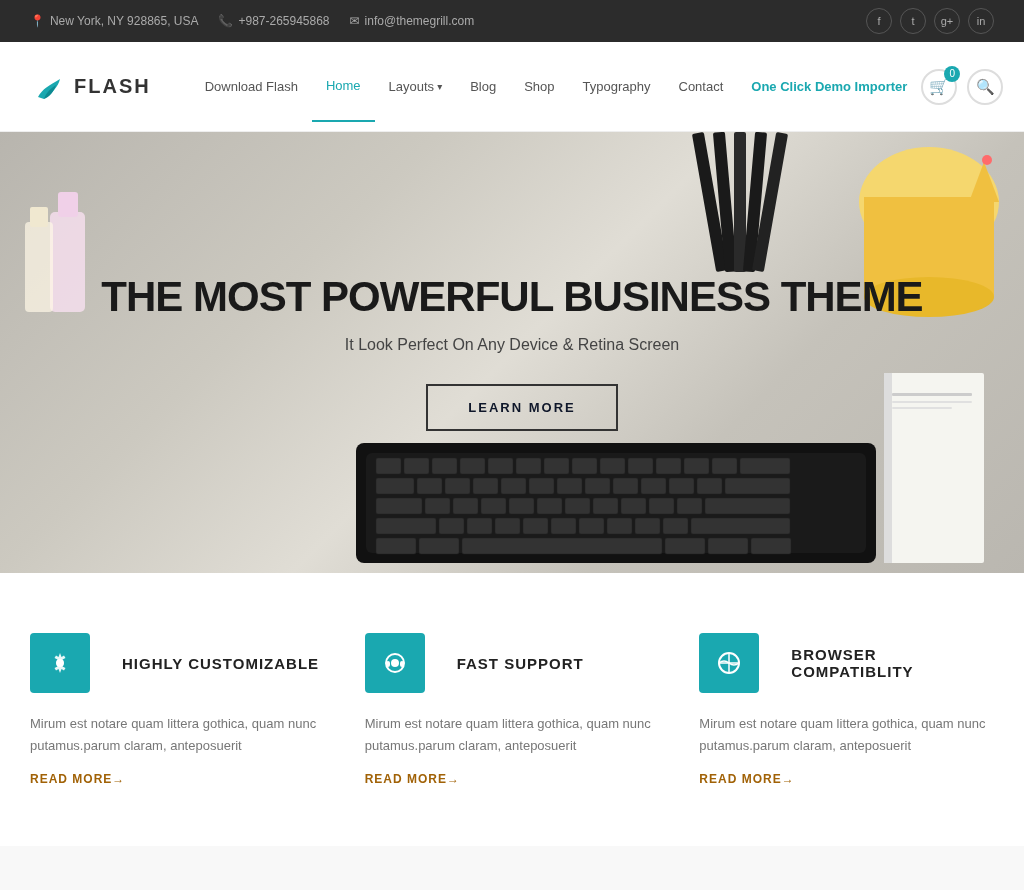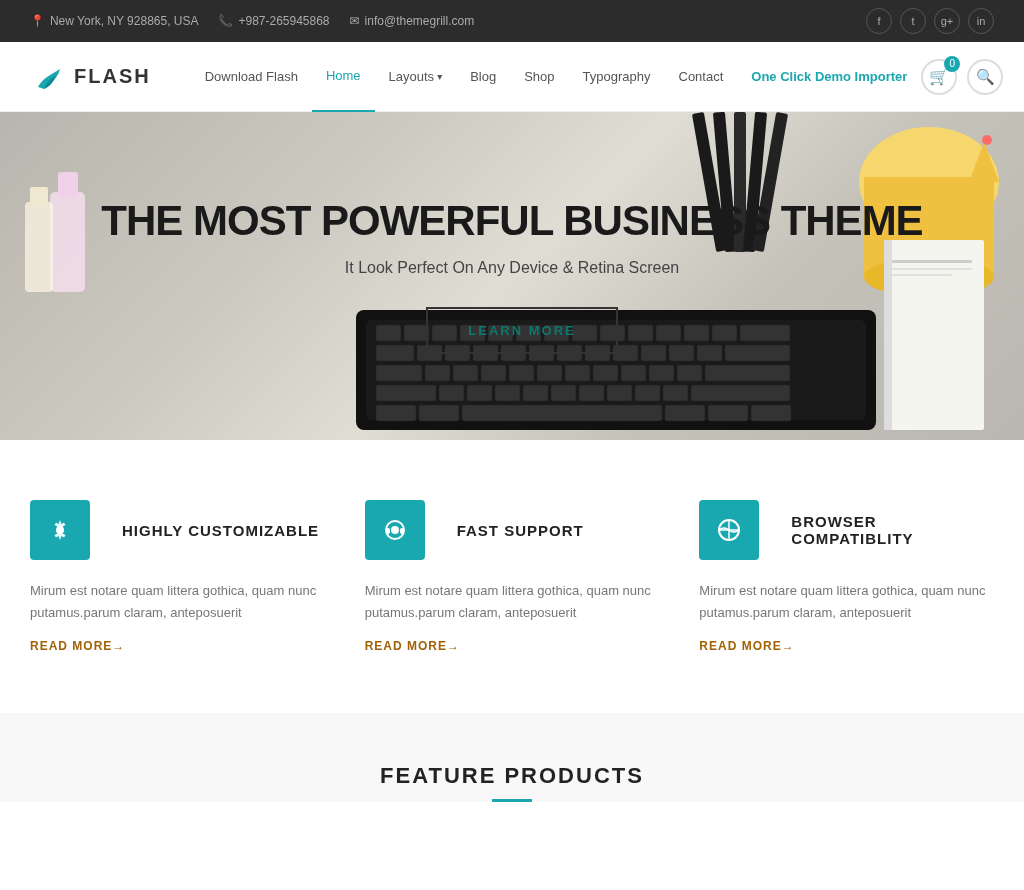--- a/index.html
+++ b/index.html
@@ -25,21 +25,21 @@
       display: flex; align-items: center; justify-content: center;
       color: #aaa; font-size: 11px; cursor: pointer;
     }
 
     
     .navbar {
       background: #fff;
       padding: 0 30px;
       display: flex;
       align-items: center;
-      height: 70px;
+      height: 90px;
       border-bottom: 1px solid #eee;
       box-shadow: 0 1px 4px rgba(0,0,0,0.05);
     }
     .logo { display: flex; align-items: center; gap: 8px; text-decoration: none; margin-right: 40px; }
     .logo-icon {
       width: 36px; height: 36px;
     }
     .logo-text { font-size: 20px; font-weight: 700; color: #333; letter-spacing: 2px; }
     .nav-links { display: flex; align-items: center; gap: 0; flex: 1; }
     .nav-item {
@@ -70,21 +70,21 @@
     }
     .search-btn {
       width: 36px; height: 36px; border: 2px solid #ddd; border-radius: 50%;
       display: flex; align-items: center; justify-content: center;
       cursor: pointer; font-size: 15px; color: #555;
     }
 
     
     .hero {
       position: relative;
-      height: 328px;
+      height: 441px;
       background: #d0cfc8;
       overflow: hidden;
       display: flex; align-items: center; justify-content: center;
     }
     .hero-bg {
       position: absolute; inset: 0;
       background: linear-gradient(135deg, #b8b5ae 0%, #ccc9c0 30%, #e0ddd5 50%, #c5c2ba 70%, #bab7b0 100%);
     }
     .hero-content {
       position: relative; z-index: 10;
@@ -103,21 +103,21 @@
     .hero-subtitle {
       font-size: 16px;
       color: #444;
       margin-bottom: 30px;
       font-weight: 400;
     }
     .hero-btn {
       display: inline-block;
       padding: 14px 40px;
       border: 2px solid #333;
-      color: #0f766e;
+      color: #0f172a;
       font-size: 13px;
       font-weight: 700;
       letter-spacing: 2px;
       text-transform: uppercase;
       cursor: pointer;
       background: transparent;
       text-decoration: none;
       margin-left: 20px;
     }
 

